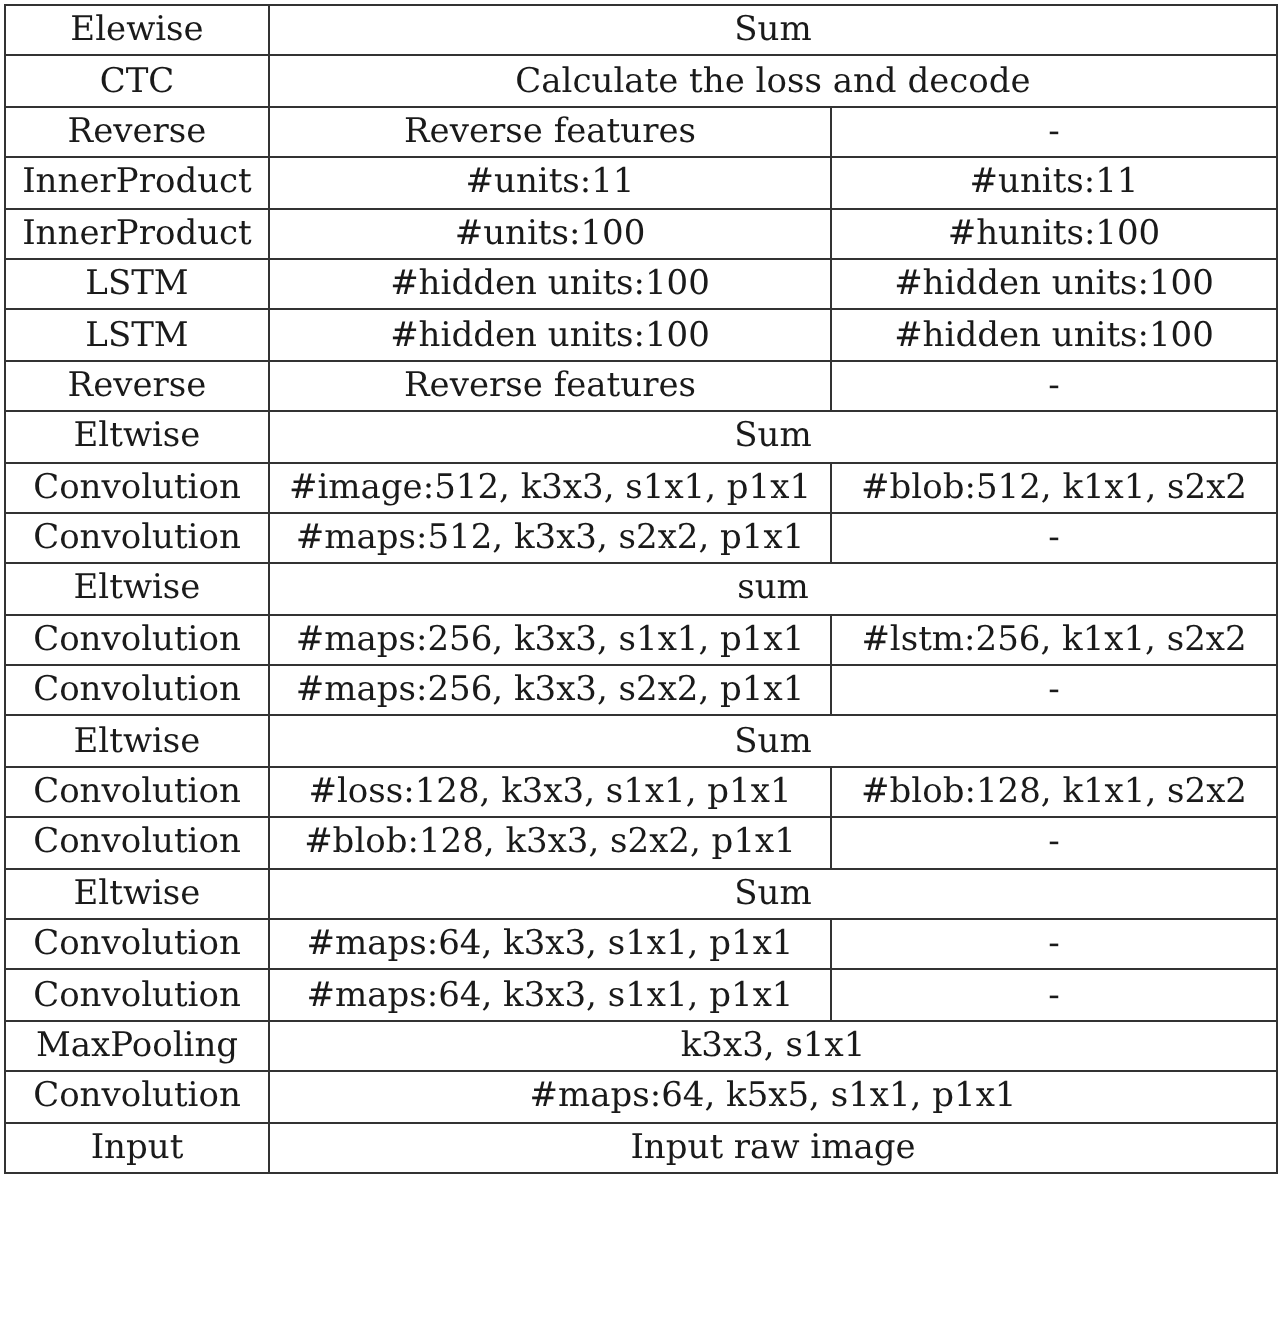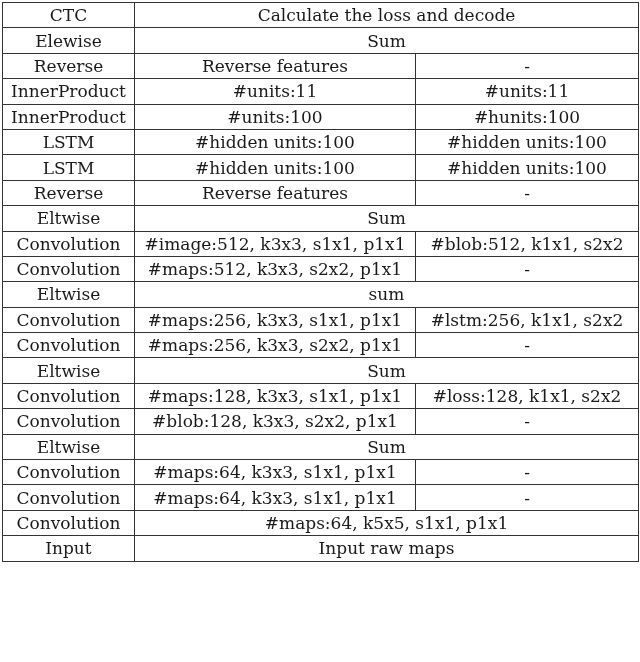--- a/index.html
+++ b/index.html
@@ -42,26 +42,26 @@
 
 <table class="arch">
   <colgroup>
     <col class="c-type">
     <col class="c-a">
     <col class="c-b">
   </colgroup>
   <tbody>
 
     <tr>
+      <td>Elewise</td>
+      <td colspan="2">Sum</td>
+    </tr>
+    <tr>
       <td>CTC</td>
       <td colspan="2">Calculate the loss and decode</td>
-    </tr>
-    <tr>
-      <td>Elewise</td>
-      <td colspan="2">Sum</td>
     </tr>
     <tr>
       <td>Reverse</td>
       <td>Reverse features</td>
       <td>-</td>
     </tr>
     <tr>
       <td>InnerProduct</td>
       <td>#units:11</td>
       <td>#units:11</td>
@@ -113,22 +113,22 @@
       <td>Convolution</td>
       <td>#maps:256, k3x3, s2x2, p1x1</td>
       <td>-</td>
     </tr>
     <tr>
       <td>Eltwise</td>
       <td colspan="2">Sum</td>
     </tr>
     <tr>
       <td>Convolution</td>
-      <td>#maps:128, k3x3, s1x1, p1x1</td>
-      <td>#loss:128, k1x1, s2x2</td>
+      <td>#loss:128, k3x3, s1x1, p1x1</td>
+      <td>#blob:128, k1x1, s2x2</td>
     </tr>
     <tr>
       <td>Convolution</td>
       <td>#blob:128, k3x3, s2x2, p1x1</td>
       <td>-</td>
     </tr>
     <tr>
       <td>Eltwise</td>
       <td colspan="2">Sum</td>
     </tr>
@@ -136,21 +136,25 @@
       <td>Convolution</td>
       <td>#maps:64, k3x3, s1x1, p1x1</td>
       <td>-</td>
     </tr>
     <tr>
       <td>Convolution</td>
       <td>#maps:64, k3x3, s1x1, p1x1</td>
       <td>-</td>
     </tr>
     <tr>
+      <td>MaxPooling</td>
+      <td colspan="2">k3x3, s1x1</td>
+    </tr>
+    <tr>
       <td>Convolution</td>
       <td colspan="2">#maps:64, k5x5, s1x1, p1x1</td>
     </tr>
     <tr>
       <td>Input</td>
-      <td colspan="2">Input raw maps</td>
+      <td colspan="2">Input raw image</td>
     </tr>
   </tbody>
 </table>
 
 </body></html>

